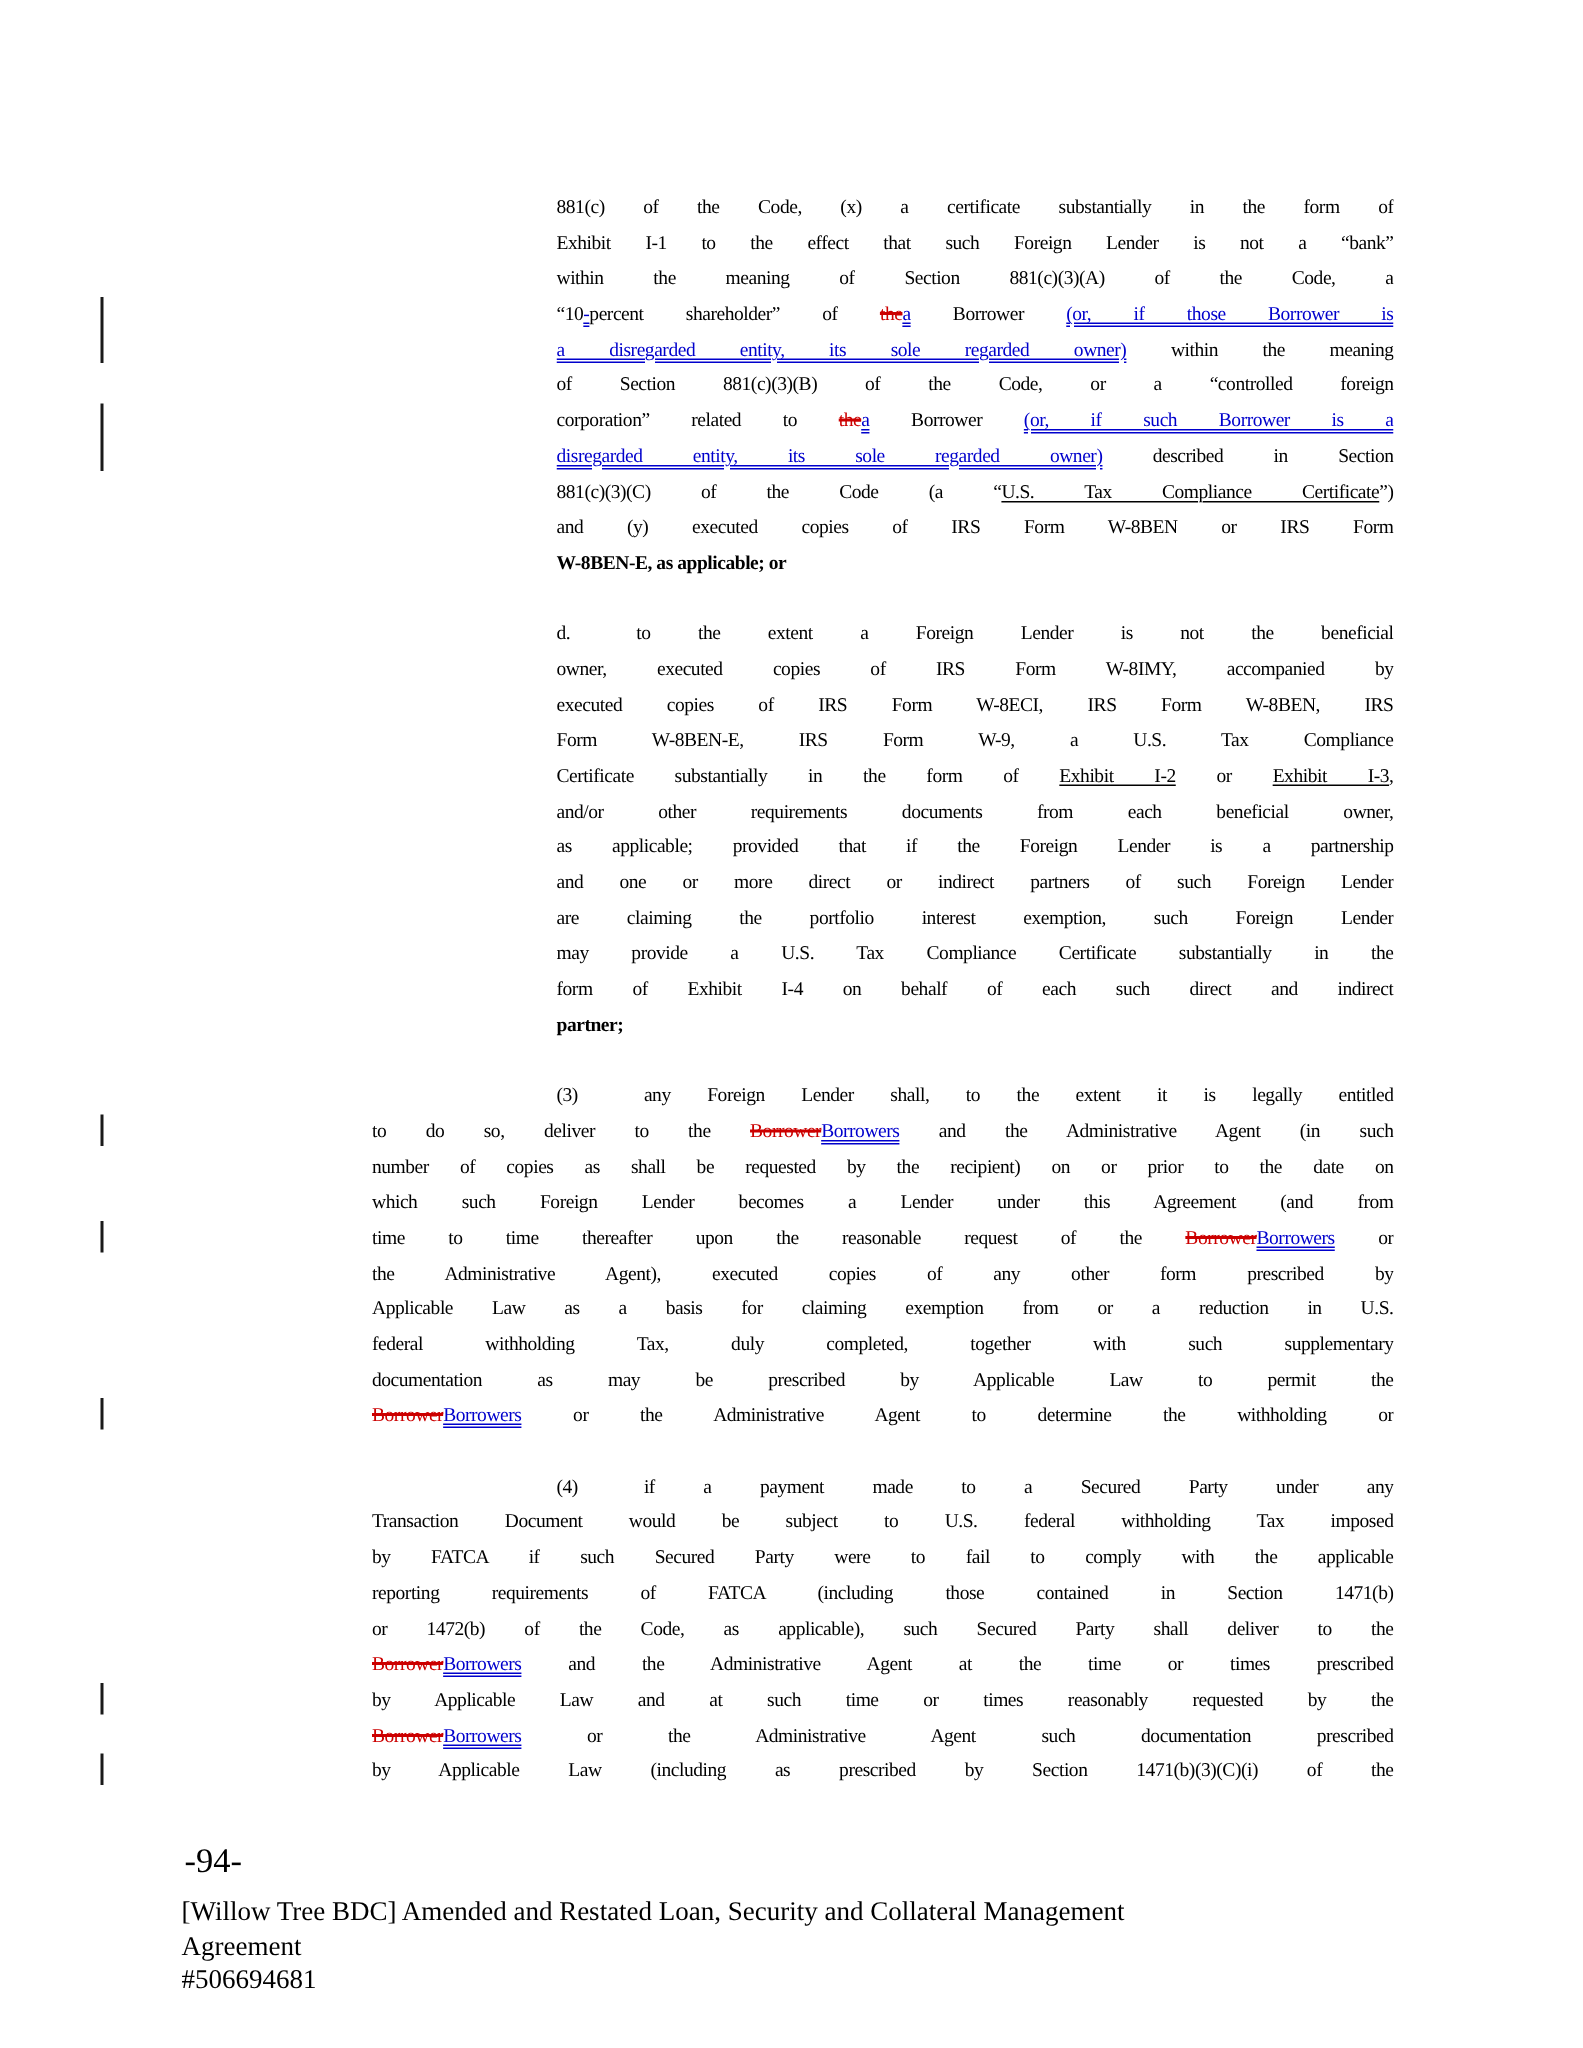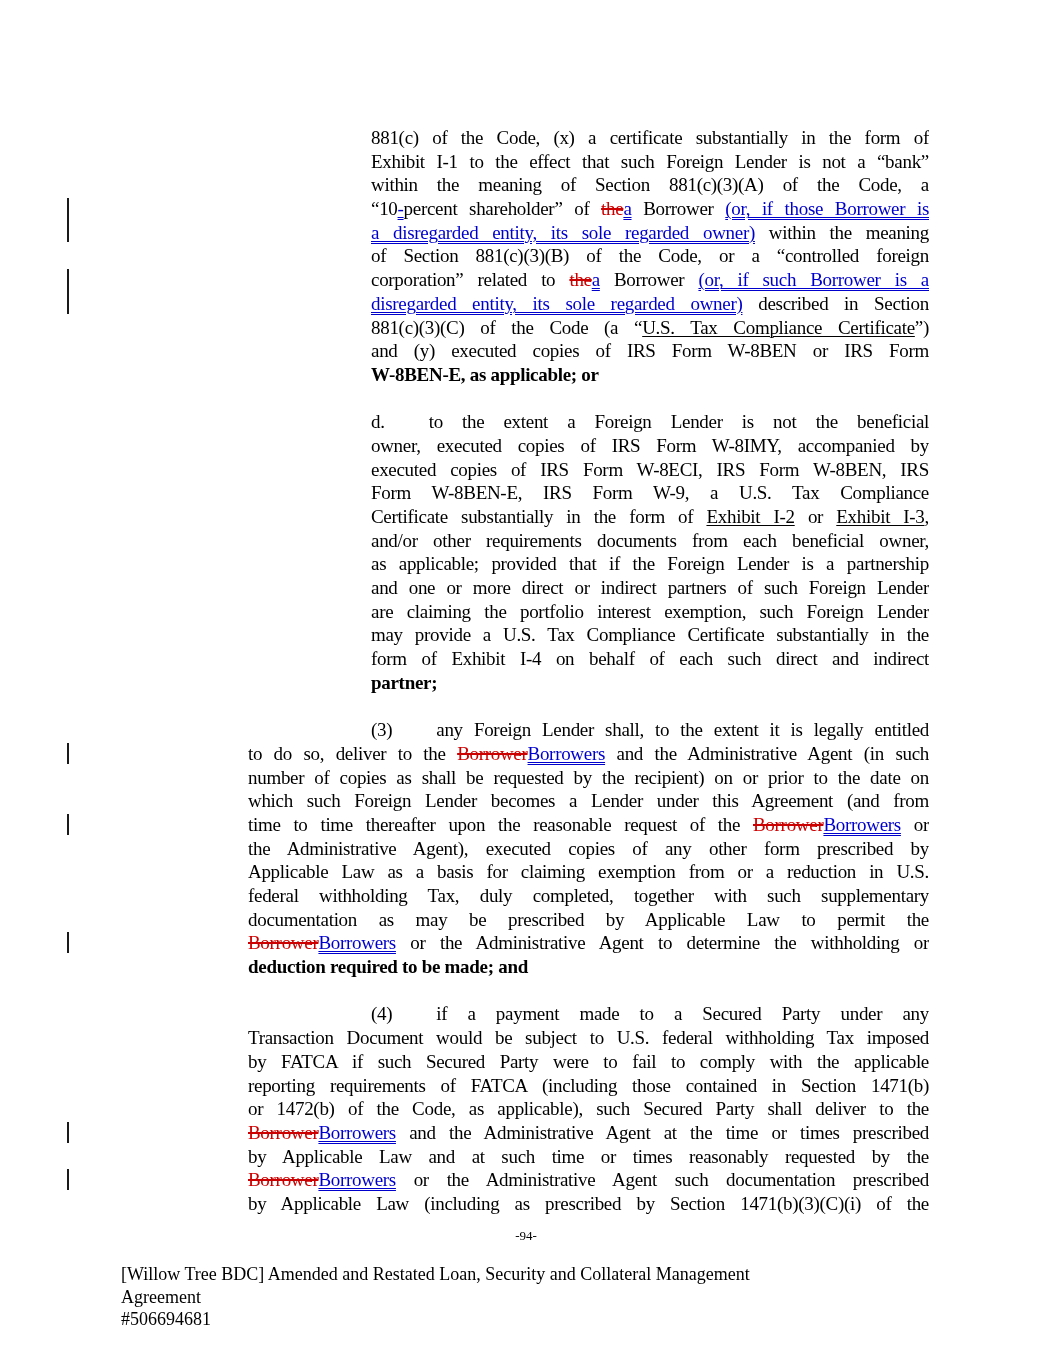--- a/index.html
+++ b/index.html
@@ -4,21 +4,21 @@
 <style>
   :root { --ins:#0000cc; --del:#cc0000; --txt:#000000; --bar:#1a1a1a; }
   * { margin:0; padding:0; box-sizing:border-box; }
   html,body { background:#ffffff; }
   .page {
     position:relative; width:1055px; height:1365px; background:#ffffff;
     font-family:"Liberation Serif", serif; color:var(--txt); overflow:hidden;
   }
   .doc-body {
     position:absolute; left:248px; top:126px; width:681px;
-    font-size:19px; letter-spacing:-0.3px;
+    font-size:13px; letter-spacing:-0.3px;
   }
   .para { margin-bottom:23.7px; }
   .para.block { margin-left:123px; }
   .line {
     height:23.7px; line-height:23.7px; overflow:hidden;
     text-align:justify; text-align-last:justify; white-space:normal;
   }
   .line.last { text-align-last:left;font-weight:bold; }
   .r-n { color:var(--txt); }
   .r-del {
@@ -40,21 +40,21 @@
     color:var(--txt);
     text-decoration:underline;
     text-decoration-color:var(--txt);
     text-decoration-thickness:1px;
     text-underline-offset:2px;
   }
   .r-tab { display:inline-block; width:44px; }
   .change-bar { position:absolute; left:67px; width:2px; background:var(--bar); }
   .page-number {
     position:absolute; left:123px; top:1228px; width:806px;
-    text-align:center; font-size:13px;
+    font-size:23px;
   }
   .doc-footer {
     position:absolute; left:121px; top:1263px; width:680px;
     font-size:18px; line-height:22.5px;
   }
 </style>
 </head>
 <body>
 
 <div class="page" id="page">
@@ -90,21 +90,20 @@
         <div class="line"><span class="r-tab" style="width: 123px;"></span><span class="r-n">(3)</span><span class="r-tab"></span><span class="r-n">any Foreign Lender shall, to the extent it is legally entitled</span></div>
         <div class="line"><span class="r-n">to do so, deliver to the </span><span class="r-del">Borrower</span><span class="r-ins">Borrowers</span><span class="r-n"> and the Administrative Agent (in such</span></div>
         <div class="line"><span class="r-n">number of copies as shall be requested by the recipient) on or prior to the date on</span></div>
         <div class="line"><span class="r-n">which such Foreign Lender becomes a Lender under this Agreement (and from</span></div>
         <div class="line"><span class="r-n">time to time thereafter upon the reasonable request of the </span><span class="r-del">Borrower</span><span class="r-ins">Borrowers</span><span class="r-n"> or</span></div>
         <div class="line"><span class="r-n">the Administrative Agent), executed copies of any other form prescribed by</span></div>
         <div class="line"><span class="r-n">Applicable Law as a basis for claiming exemption from or a reduction in U.S.</span></div>
         <div class="line"><span class="r-n">federal withholding Tax, duly completed, together with such supplementary</span></div>
         <div class="line"><span class="r-n">documentation as may be prescribed by Applicable Law to permit the</span></div>
         <div class="line"><span class="r-del">Borrower</span><span class="r-ins">Borrowers</span><span class="r-n"> or the Administrative Agent to determine the withholding or</span></div>
-        <div class="line last"><span class="r-n">deduction required to be made; and</span></div>
       </div>
       <div class="para">
         <div class="line"><span class="r-tab" style="width: 123px;"></span><span class="r-n">(4)</span><span class="r-tab"></span><span class="r-n">if a payment made to a Secured Party under any</span></div>
         <div class="line"><span class="r-n">Transaction Document would be subject to U.S. federal withholding Tax imposed</span></div>
         <div class="line"><span class="r-n">by FATCA if such Secured Party were to fail to comply with the applicable</span></div>
         <div class="line"><span class="r-n">reporting requirements of FATCA (including those contained in Section 1471(b)</span></div>
         <div class="line"><span class="r-n">or 1472(b) of the Code, as applicable), such Secured Party shall deliver to the</span></div>
         <div class="line"><span class="r-del">Borrower</span><span class="r-ins">Borrowers</span><span class="r-n"> and the Administrative Agent at the time or times prescribed</span></div>
         <div class="line"><span class="r-n">by Applicable Law and at such time or times reasonably requested by the</span></div>
         <div class="line"><span class="r-del">Borrower</span><span class="r-ins">Borrowers</span><span class="r-n"> or the Administrative Agent such documentation prescribed</span></div>

